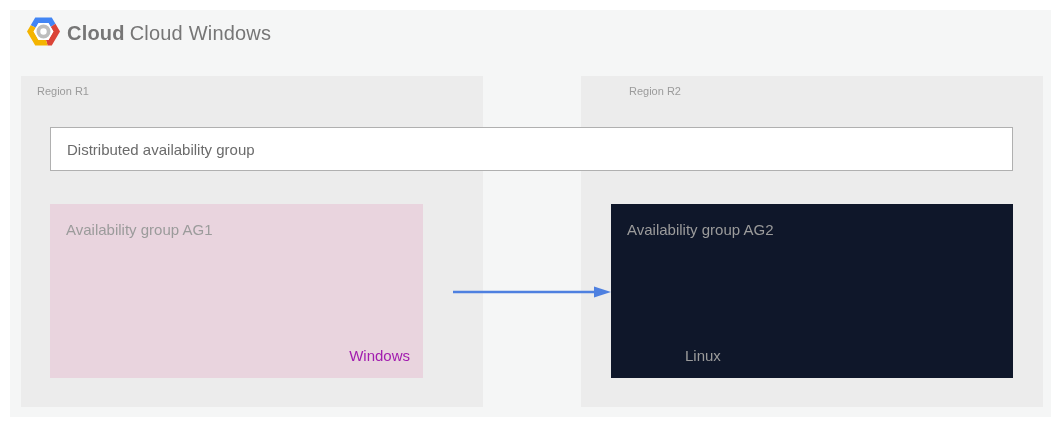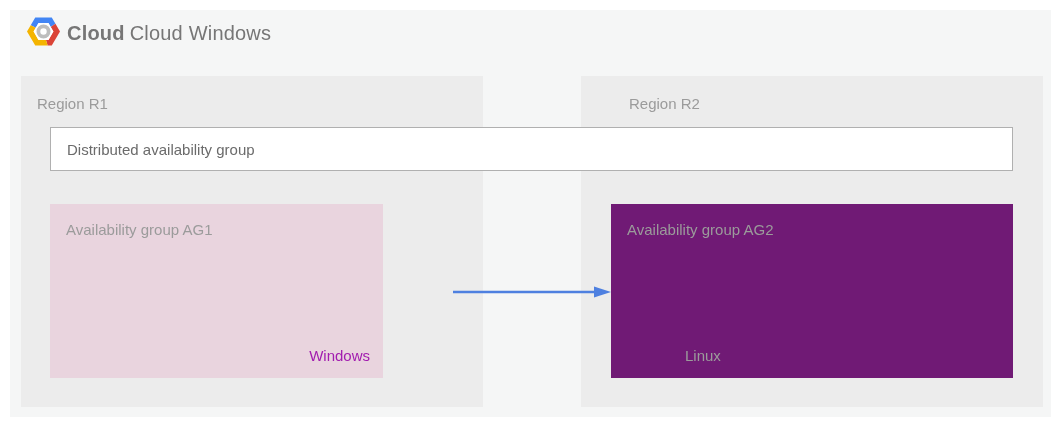--- a/index.html
+++ b/index.html
@@ -6,24 +6,24 @@
   body{width:1061px;height:426px;position:relative;font-family:"Liberation Sans",sans-serif;-webkit-font-smoothing:antialiased;}
   .container{position:absolute;left:10px;top:10px;width:1041px;height:407px;}
   .header{position:absolute;left:0;top:0;width:100%;height:48px;}
   .logo{position:absolute;left:17px;top:6px;width:33px;height:31px;}
   .brand{position:absolute;left:57px;top:9px;height:28px;line-height:28px;font-size:20px;letter-spacing:0.2px;white-space:nowrap;}
   .brand .primary{font-weight:700;}
   .brand .secondary{font-weight:400;margin-left:5px;}
   .region{position:absolute;top:66px;width:462px;height:331px;}
   .region.r1{left:11px;}
   .region.r2{left:571px;}
-  .region-label{position:absolute;left:16px;top:19px;font-size:15px;}
+  .region-label{position:absolute;left:16px;top:9px;font-size:11px;}
   .dist-box{position:absolute;left:40px;top:117px;width:961px;height:42px;border:1px solid #701a75;display:flex;align-items:center;}
   .dist-label{padding-left:16px;font-size:15px;}
-  .ag-box{position:absolute;top:194px;width:333px;height:174px;}
+  .ag-box{position:absolute;top:194px;width:373px;height:174px;}
   .ag-box.ag1{left:40px;}
   .ag-box.ag2{left:601px;width:402px;}
   .ag-label{position:absolute;left:16px;top:17px;font-size:15px;}
   .os-label{position:absolute;bottom:14px;font-size:15px;}
   .os-label.right{right:13px;}
   .os-label.left{left:26px;}
   .arrow{position:absolute;left:443px;top:274px;width:158px;height:16px;}
 </style>
 </head>
 <body>
@@ -53,21 +53,21 @@
 
   <div class="dist-box" style="background: rgb(255, 255, 255); border-color: rgb(176, 176, 176);">
     <div class="dist-label" style="color: rgb(107, 107, 107);">Distributed availability group</div>
   </div>
 
   <div class="ag-box ag1" style="background: rgb(233, 212, 222);">
     <div class="ag-label" style="color: rgb(155, 155, 155);">Availability group AG1</div>
     <div class="os-label right" style="color: #a21caf;">Windows</div>
   </div>
 
-  <div class="ag-box ag2" style="background: #701a75;">
+  <div class="ag-box ag2" style="background: #0f172a;">
     <div class="ag-label" style="color: rgb(155, 155, 155);">Availability group AG2</div>
     <div class="os-label left" style="color: rgb(155, 155, 155); margin-left: 48px;">Linux</div>
   </div>
 
   <svg class="arrow" viewBox="0 0 158 16">
     <line x1="0" y1="8" x2="144" y2="8" stroke-width="2.4" style="stroke: rgb(78, 128, 224);"></line>
     <polygon points="141,2.6 158,8 141,13.4" style="fill: rgb(78, 128, 224);"></polygon>
   </svg>
 
 </div>

